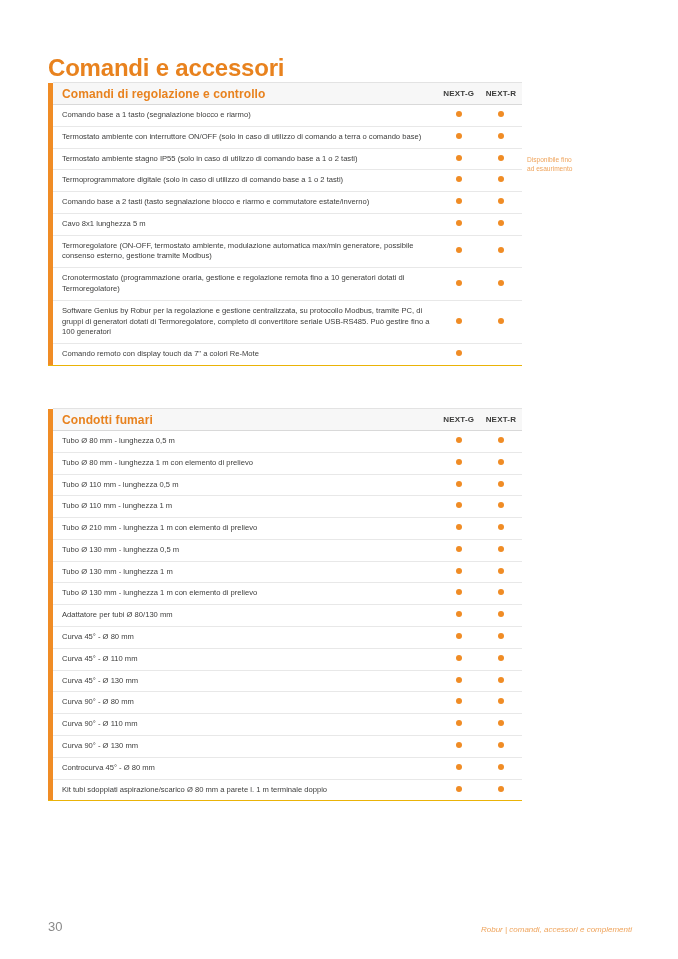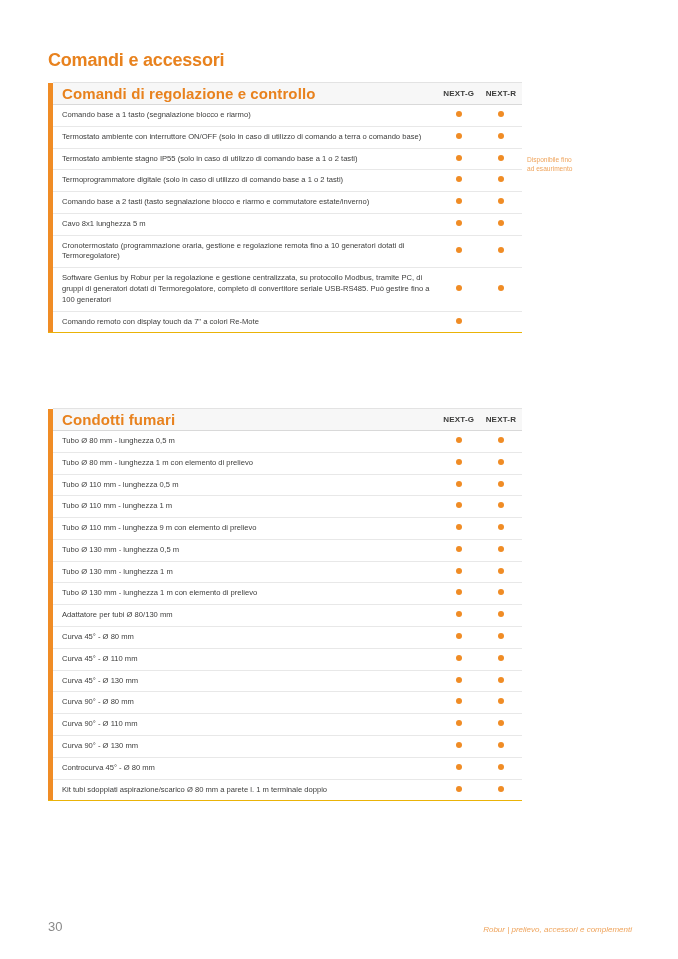--- a/index.html
+++ b/index.html
@@ -20,21 +20,21 @@
     left: 0; top: 0;
     width: 678px;
     height: 959px;
   }
 
   
   .page-title {
     position: absolute;
     left: 48px;
     top: 38px;
-    font-size: 18px;
+    font-size: 24px;
     font-weight: bold;
     color: #e8821e;
     letter-spacing: -0.2px;
     white-space: nowrap;
   }
 
   
   .acc-table {
     position: absolute;
     border-collapse: collapse;
@@ -58,21 +58,21 @@
     vertical-align: middle;
   }
   .acc-table thead th.bar-cell {
     background: #f08c25;
     border-top: none;
     border-bottom: none;
   }
   .th-title {
     text-align: left;
     padding-left: 9px;
-    font-size: 15px;
+    font-size: 12px;
     font-weight: bold;
     color: #e8821e;
     letter-spacing: 0.1px;
   }
   .th-model {
     font-size: 8px;
     font-weight: bold;
     color: #3c3c3b;
     letter-spacing: 0.2px;
     border-left: 1px solid #e3e3e3;
@@ -197,20 +197,26 @@
           <td class="cell-dot"><span class="dot"></span></td>
         </tr>
         <tr>
           <td class="bar-cell"></td>
           <td class="cell-label">Cavo 8x1 lunghezza 5 m</td>
           <td class="cell-dot"><span class="dot"></span></td>
           <td class="cell-dot"><span class="dot"></span></td>
         </tr>
         <tr>
           <td class="bar-cell"></td>
+          <td class="cell-label">Termoregolatore (ON-OFF, termostato ambiente, modulazione automatica max/min generatore, possibile consenso esterno, gestione tramite Modbus)</td>
+          <td class="cell-dot"><span class="dot"></span></td>
+          <td class="cell-dot"><span class="dot"></span></td>
+        </tr>
+        <tr>
+          <td class="bar-cell"></td>
           <td class="cell-label">Cronotermostato (programmazione oraria, gestione e regolazione remota fino a 10 generatori dotati di Termoregolatore)</td>
           <td class="cell-dot"><span class="dot"></span></td>
           <td class="cell-dot"><span class="dot"></span></td>
         </tr>
         <tr>
           <td class="bar-cell"></td>
           <td class="cell-label">Software Genius by Robur per la regolazione e gestione centralizzata, su protocollo Modbus, tramite PC, di gruppi di generatori dotati di Termoregolatore, completo di convertitore seriale USB-RS485. Può gestire fino a 100 generatori</td>
           <td class="cell-dot"><span class="dot"></span></td>
           <td class="cell-dot"><span class="dot"></span></td>
         </tr>
@@ -261,21 +267,21 @@
           <td class="cell-dot"><span class="dot"></span></td>
         </tr>
         <tr>
           <td class="bar-cell"></td>
           <td class="cell-label">Tubo Ø 110 mm - lunghezza 1 m</td>
           <td class="cell-dot"><span class="dot"></span></td>
           <td class="cell-dot"><span class="dot"></span></td>
         </tr>
         <tr>
           <td class="bar-cell"></td>
-          <td class="cell-label">Tubo Ø 110 mm - lunghezza 9 m con elemento di prelievo</td>
+          <td class="cell-label">Tubo Ø 210 mm - lunghezza 1 m con elemento di prelievo</td>
           <td class="cell-dot"><span class="dot"></span></td>
           <td class="cell-dot"><span class="dot"></span></td>
         </tr>
         <tr>
           <td class="bar-cell"></td>
           <td class="cell-label">Tubo Ø 130 mm - lunghezza 0,5 m</td>
           <td class="cell-dot"><span class="dot"></span></td>
           <td class="cell-dot"><span class="dot"></span></td>
         </tr>
         <tr>
@@ -341,15 +347,15 @@
         <tr>
           <td class="bar-cell"></td>
           <td class="cell-label">Kit tubi sdoppiati aspirazione/scarico Ø 80 mm a parete l. 1 m terminale doppio</td>
           <td class="cell-dot"><span class="dot"></span></td>
           <td class="cell-dot"><span class="dot"></span></td>
         </tr>
       </tbody>
   </table>
 
   <div class="footer-page">30</div>
-  <div class="footer-ref">Robur | prelievo, accessori e complementi</div>
+  <div class="footer-ref">Robur | comandi, accessori e complementi</div>
 
 </div>
 
 </body></html>

